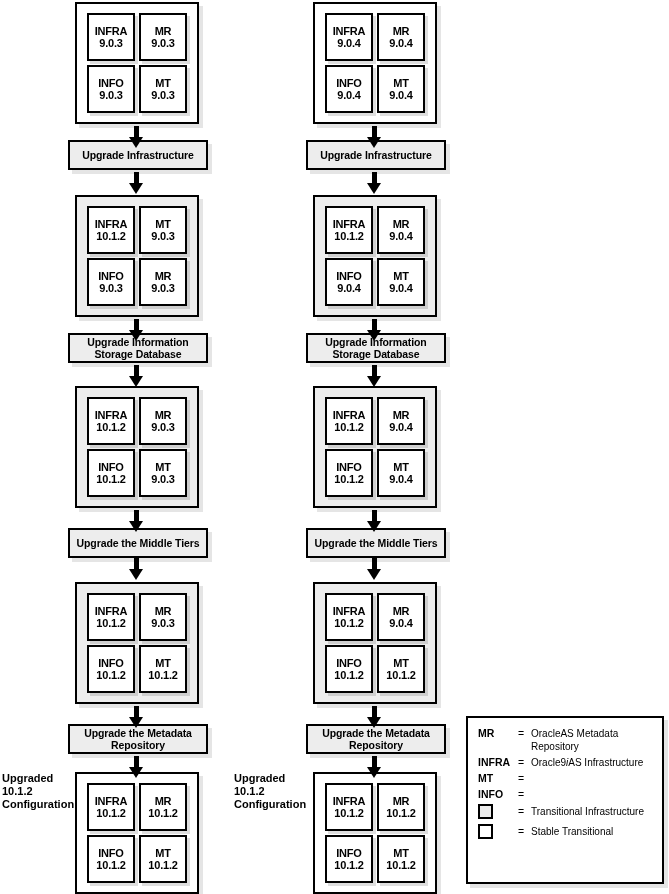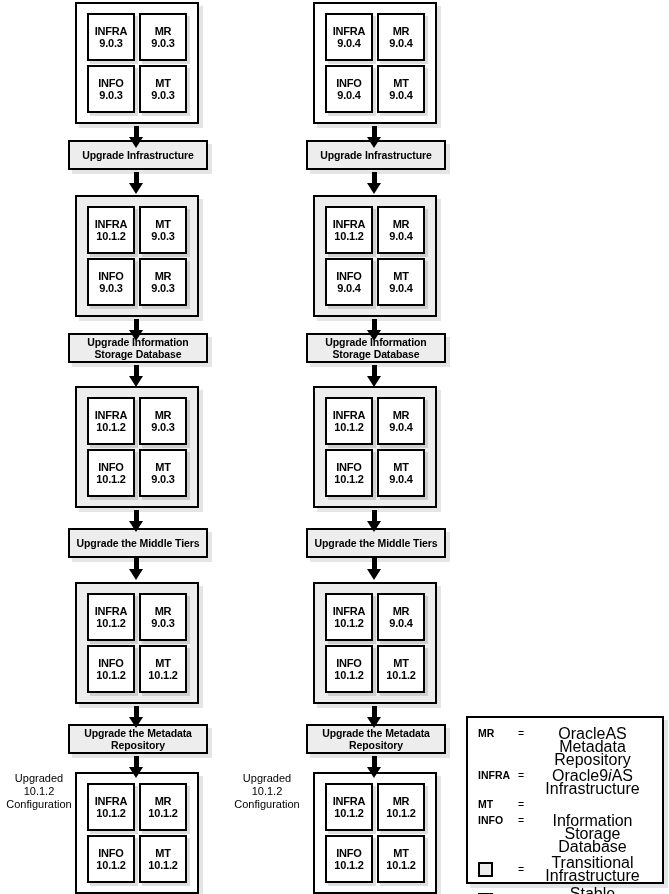--- a/index.html
+++ b/index.html
@@ -112,23 +112,23 @@
     width: 0; height: 0;
     border-left: 7.5px solid transparent;
     border-right: 7.5px solid transparent;
     border-top: 11px solid #000000;
   }
 
   
   .side-label {
     position: absolute;
     font-size: 11px;
-    font-weight: normal;
+    font-weight: bold;
     line-height: 13px;
-    text-align: center;
+    text-align: left;
   }
   .side-label.l1 { left: 2px;   top: 772px; width: 74px; }
   .side-label.l2 { left: 234px; top: 772px; width: 66px; }
 
   
   #legend {
     position: absolute;
     left: 466px;
     top: 716px;
     width: 198px;
@@ -153,23 +153,22 @@
   }
   .legend-eq {
     width: 13px;
     flex: 0 0 13px;
     font-size: 10.5px;
     line-height: 13px;
     text-align: left;
   }
   .legend-val {
     flex: 1 1 auto;
-    font-size: 16px;
+    font-size: 10px;
     line-height: 13px;
-    text-align: center;
   }
   .legend-val .it { font-style: italic; }
   .swatch {
     width: 15px;
     height: 15px;
     box-sizing: border-box;
     border: 2px solid #000000;
     margin-top: 0px;
   }
   .swatch.gray  { background: #ededed; }
@@ -441,21 +440,20 @@
       <div class="legend-eq">=</div>
       <div class="legend-val">Oracle9<span class="it">i</span>AS Infrastructure</div>
     </div>
     <div class="legend-row">
       <div class="legend-key">MT</div>
       <div class="legend-eq">=</div>
     </div>
     <div class="legend-row">
       <div class="legend-key">INFO</div>
       <div class="legend-eq">=</div>
-      <div class="legend-val">Information Storage Database</div>
     </div>
     <div class="legend-row sw">
       <div class="legend-key">
         <div class="swatch gray"></div>
       </div>
       <div class="legend-eq">=</div>
       <div class="legend-val">Transitional Infrastructure</div>
     </div>
     <div class="legend-row sw">
       <div class="legend-key">

